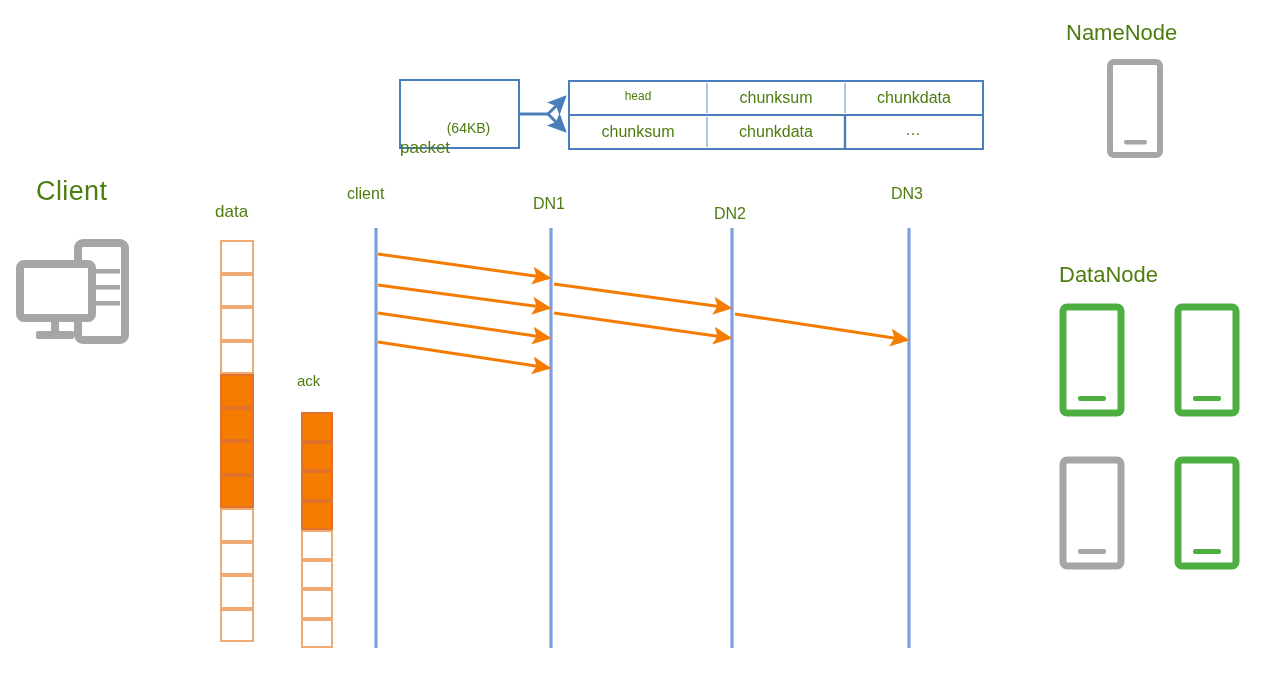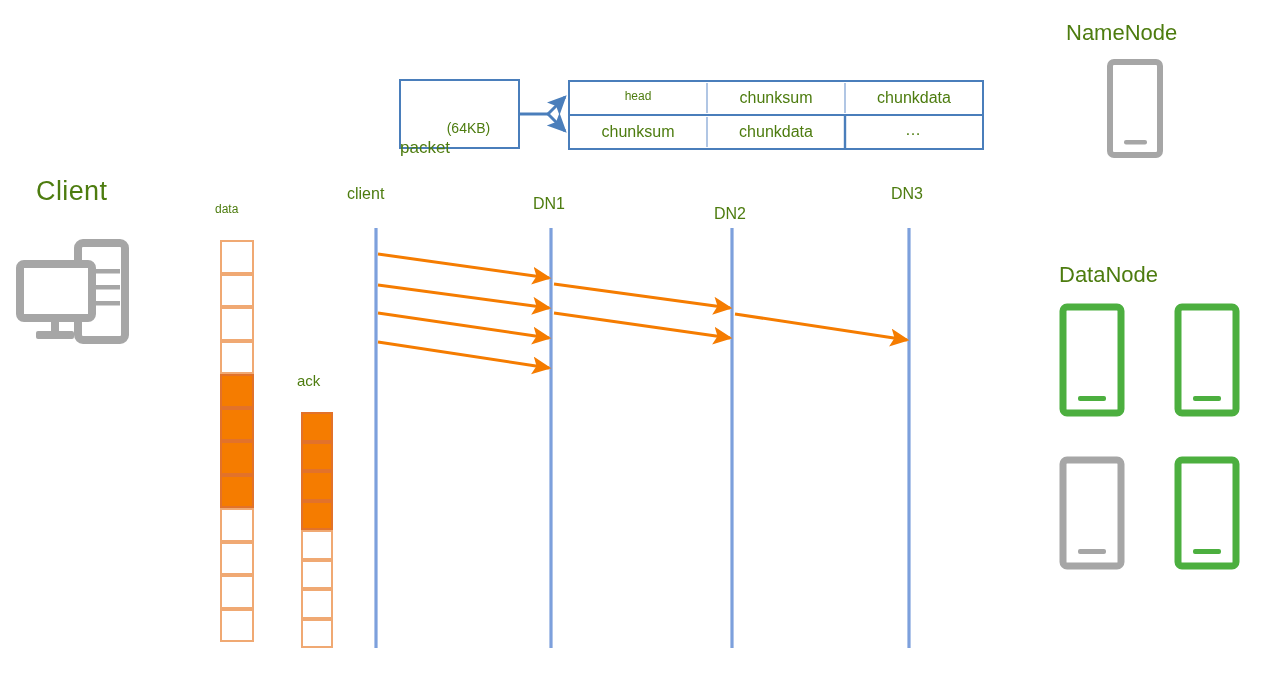--- a/index.html
+++ b/index.html
@@ -28,21 +28,21 @@
     height: 682px;
     overflow: visible;
   }
   .lbl {
     position: absolute;
     white-space: nowrap;
     line-height: 1;
     color: #4d7c0f;
   }
   .lbl-client  { left: 36px;  top: 178px; font-size: 27px; letter-spacing: 0.4px; }
-  .lbl-data    { left: 215px; top: 203px; font-size: 12px; }
+  .lbl-data    { left: 215px; top: 203px; font-size: 17px; }
   .lbl-ack     { left: 297px; top: 373px; font-size: 15px; }
   .lbl-life    { font-size: 16px; }
   .lbl-namenode{ left: 1066px; top: 22px;  font-size: 22px; }
   .lbl-datanode{ left: 1059px; top: 264px; font-size: 22px; }
   .cellbox {
     position: absolute;
     box-sizing: border-box;
   }
 </style>
 </head>

